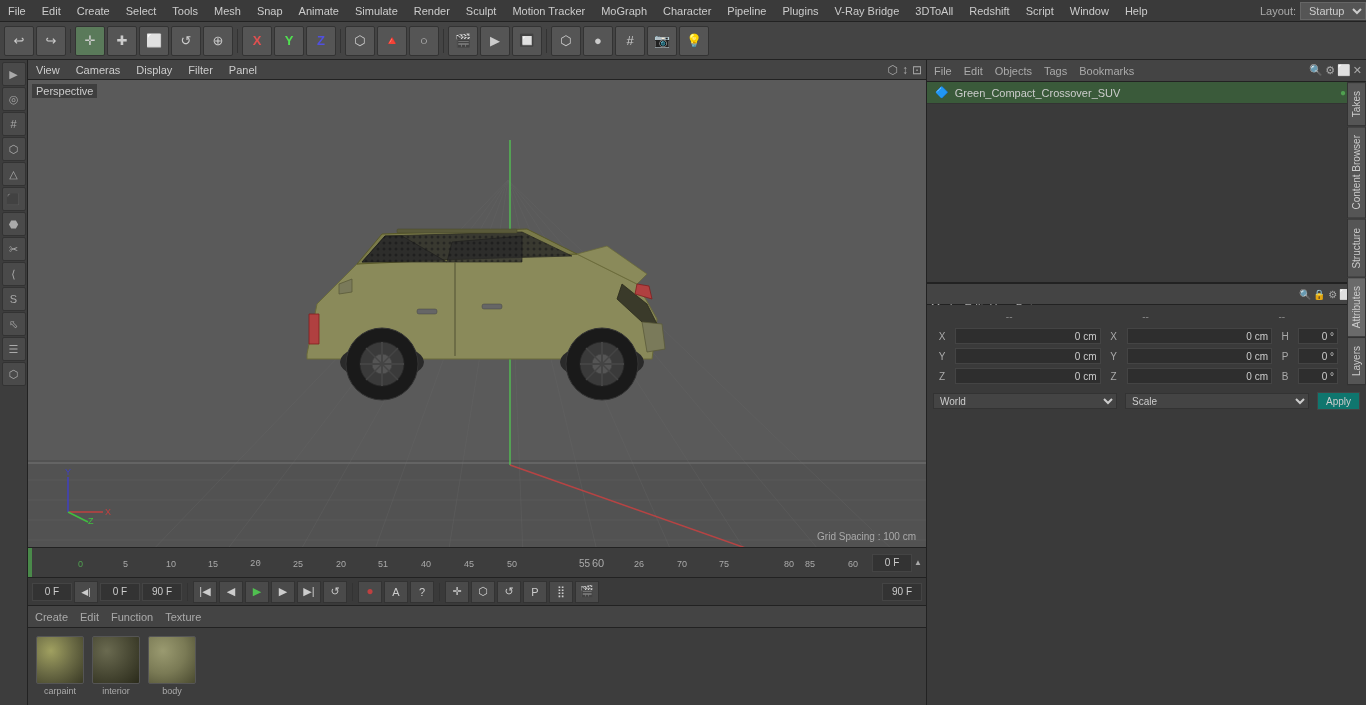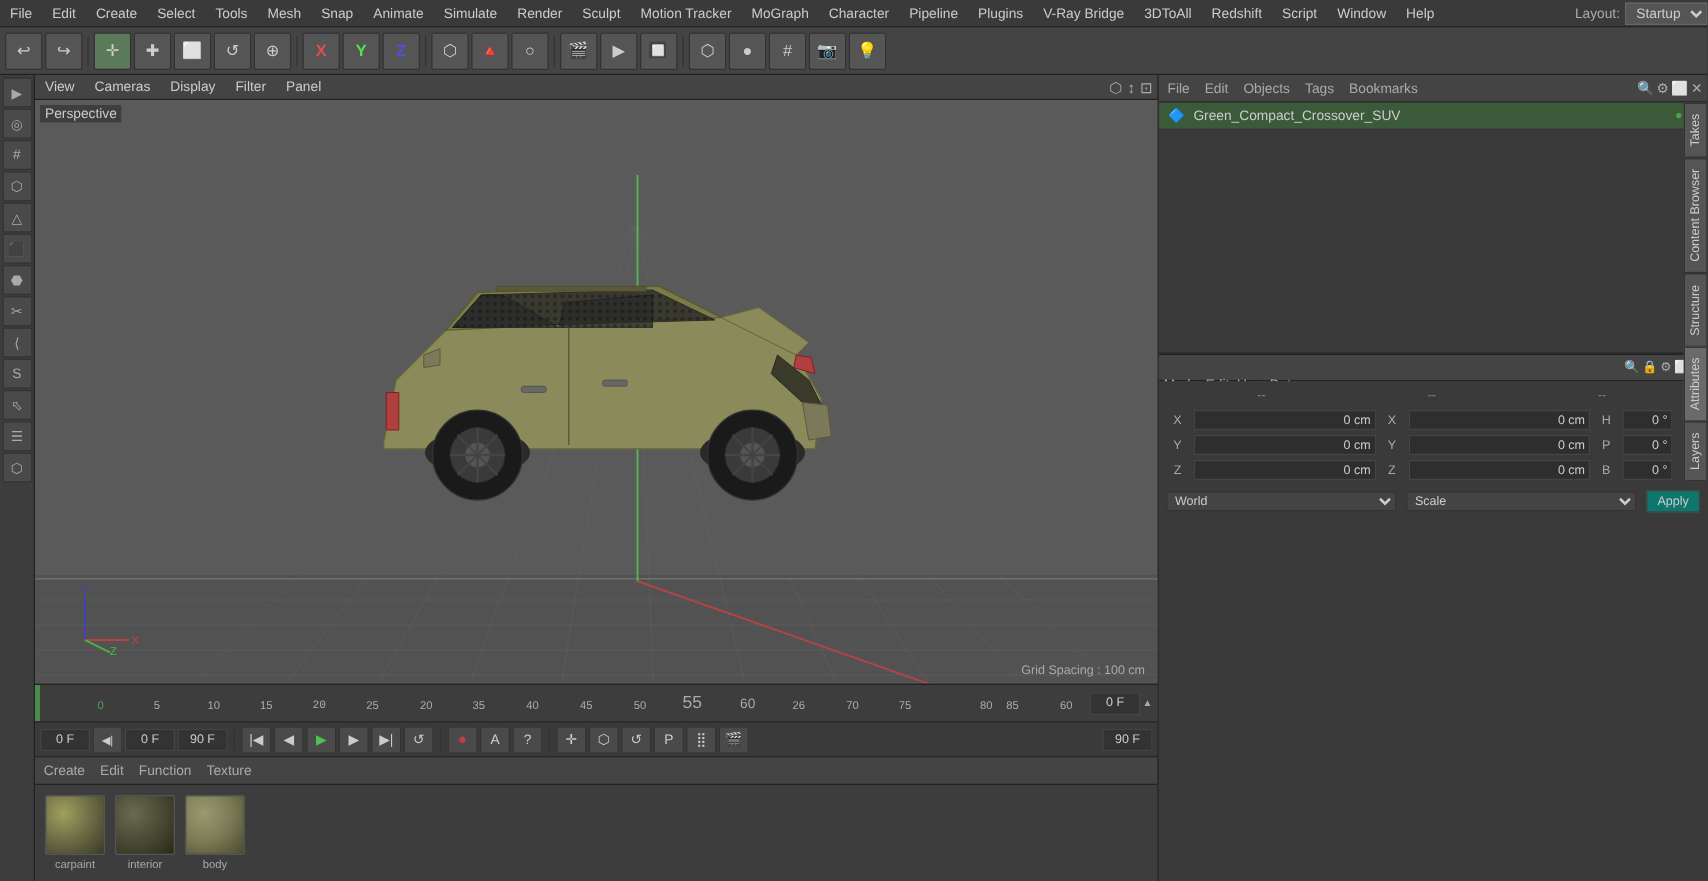--- a/index.html
+++ b/index.html
@@ -418,25 +418,25 @@
       <div class="timeline-bar"></div>
 
       <div style="position:absolute; top:0; left:0; right:0; bottom:0; display:flex; align-items:flex-end; padding:0 8px;">
         <span style="position:absolute; left:50px; font-size:9px; color:#50a050; bottom:8px;">0</span>
         <span style="position:absolute; left:95px; font-size:9px; color:#aaa; bottom:8px;">5</span>
         <span style="position:absolute; left:138px; font-size:9px; color:#aaa; bottom:8px;">10</span>
         <span style="position:absolute; left:180px; font-size:9px; color:#aaa; bottom:8px;">15</span>
         <span style="position:absolute; left:222px; font-size:9px; color:#aaa; bottom:8px;font-family:Liberation Mono, monospace;">20</span>
         <span style="position:absolute; left:265px; font-size:9px; color:#aaa; bottom:8px;">25</span>
         <span style="position:absolute; left:308px; font-size:9px; color:#aaa; bottom:8px;">20</span>
-        <span style="position:absolute; left:350px; font-size:9px; color:#aaa; bottom:8px;">35</span>
+        <span style="position:absolute; left:350px; font-size:9px; color:#aaa; bottom:8px;">51</span>
         <span style="position:absolute; left:393px; font-size:9px; color:#aaa; bottom:8px;">40</span>
         <span style="position:absolute; left:436px; font-size:9px; color:#aaa; bottom:8px;">45</span>
         <span style="position:absolute; left:479px; font-size:9px; color:#aaa; bottom:8px;">50</span>
-        <span style="position:absolute; left:518px; font-size:14px; color:#aaa; bottom:8px;">55</span>
+        <span style="position:absolute; left:551px; font-size:10px; color:#aaa; bottom:8px;">55</span>
         <span style="position:absolute; left:564px; font-size:11px; color:#aaa; bottom:8px;">60</span>
         <span style="position:absolute; left:606px; font-size:9px; color:#aaa; bottom:8px;">26</span>
         <span style="position:absolute; left:649px; font-size:9px; color:#aaa; bottom:8px;">70</span>
         <span style="position:absolute; left:691px; font-size:9px; color:#aaa; bottom:8px;">75</span>
         <span style="position:absolute; left:734px; font-size:9px; color:#aaa; bottom:8px;margin-left:22px;">80</span>
         <span style="position:absolute; left:777px; font-size:9px; color:#aaa; bottom:8px;">85</span>
         <span style="position:absolute; left:820px; font-size:9px; color:#aaa; bottom:8px;">60</span>
       </div>
 
       <div style="position:absolute; right:4px; top:50%; transform:translateY(-50%); display:flex; align-items:center; gap:2px;">

